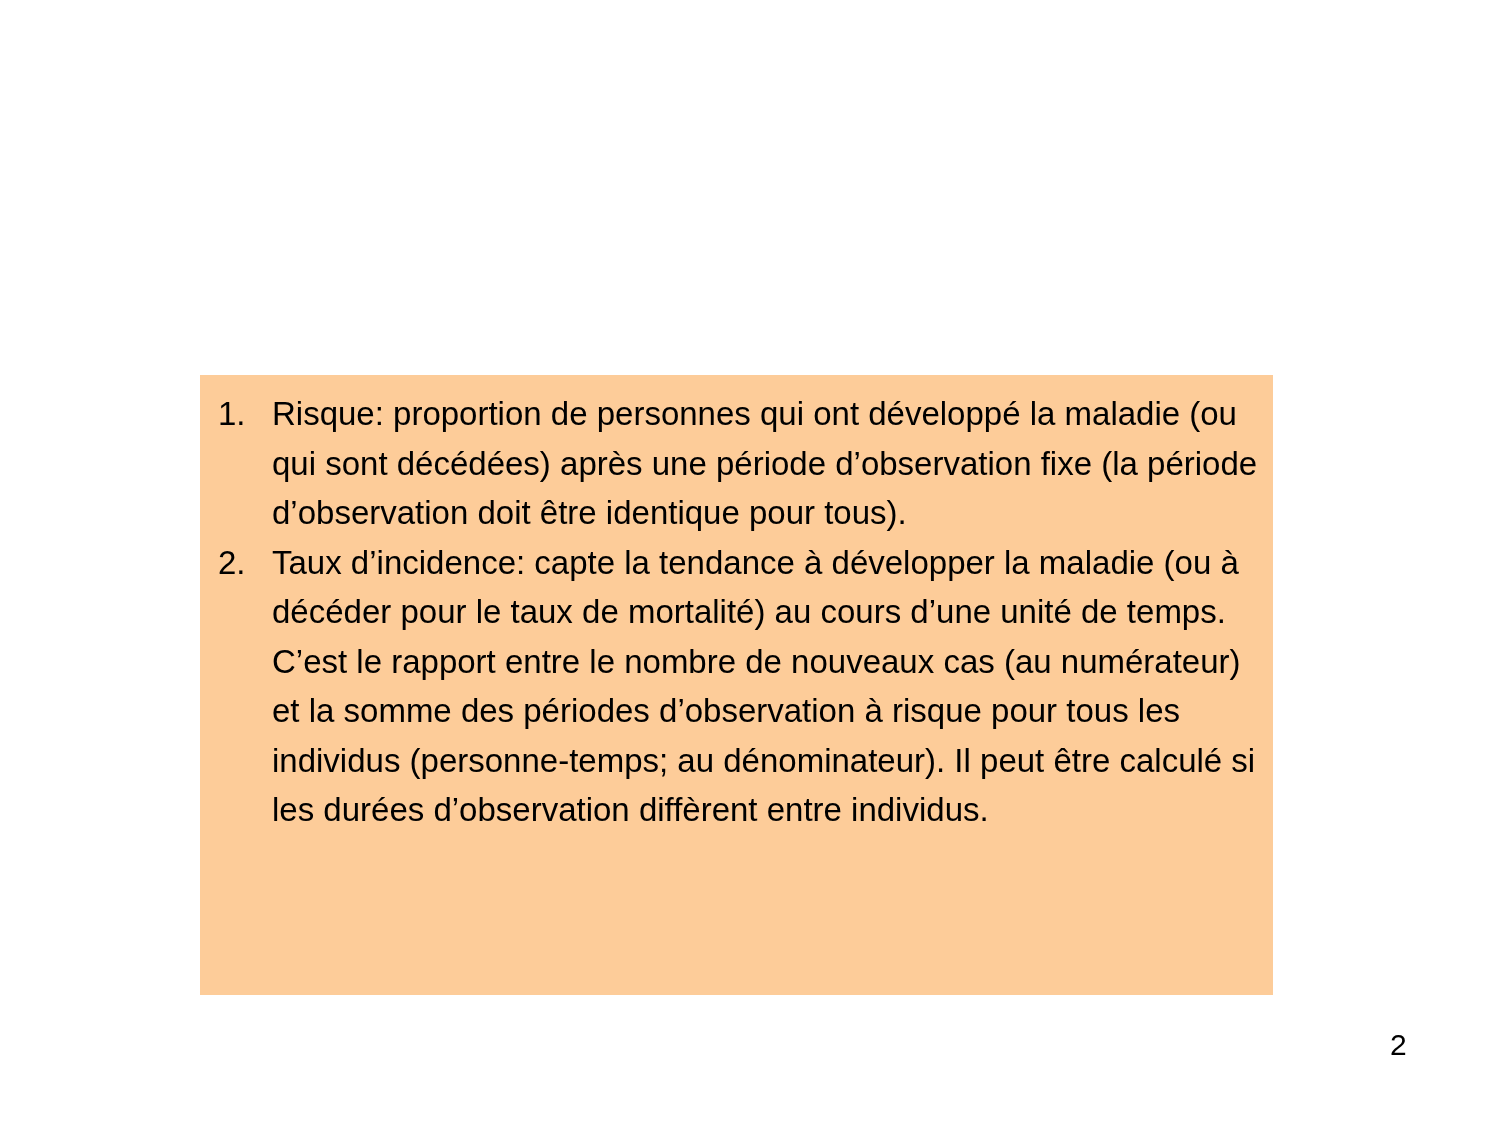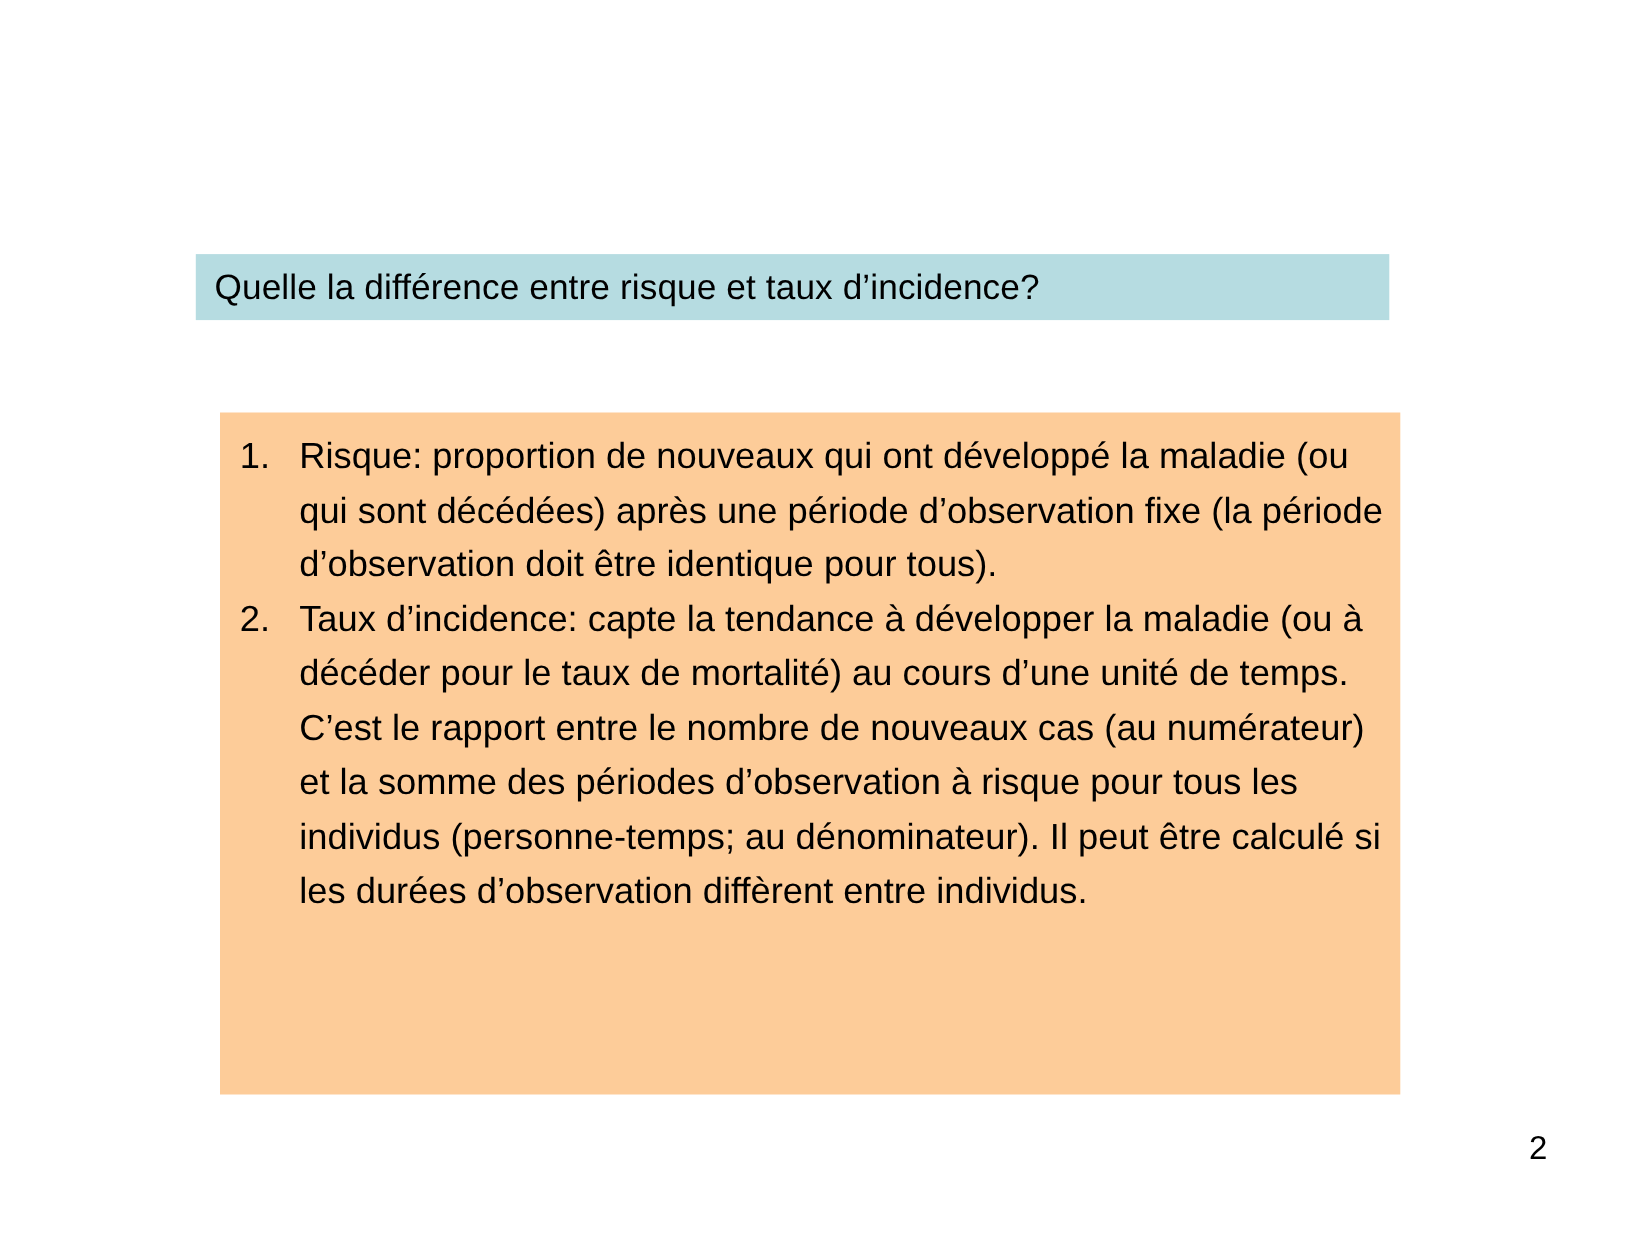--- a/index.html
+++ b/index.html
@@ -84,29 +84,26 @@
     font-size: 30px;
     line-height: 34px;
     color: #000000;
   }
 </style>
 </head>
 <body>
 
 <div class="slide">
 
-  <div class="title-band">
-    <span class="title-text">Quelle la différence entre risque et taux d’incidence?</span>
-  </div>
 
   <div class="body-box">
     <ol class="list">
       <li class="list-item">
         <span class="list-marker">1.</span>
-        <span class="list-body">Risque: proportion de nouveaux qui ont développé la maladie (ou qui sont décédées) après une période d’observation fixe (la période d’observation doit être identique pour tous).</span>
+        <span class="list-body">Risque: proportion de personnes qui ont développé la maladie (ou qui sont décédées) après une période d’observation fixe (la période d’observation doit être identique pour tous).</span>
       </li>
       <li class="list-item">
         <span class="list-marker">2.</span>
         <span class="list-body">Taux d’incidence: capte la tendance à développer la maladie (ou à décéder pour le taux de mortalité) au cours d’une unité de temps. C’est le rapport entre le nombre de nouveaux cas (au numérateur) et la somme des périodes d’observation à risque pour tous les individus (personne-temps; au dénominateur). Il peut être calculé si les durées d’observation diffèrent entre individus.</span>
       </li>
     </ol>
   </div>
 
   <div class="page-number">2</div>
 

